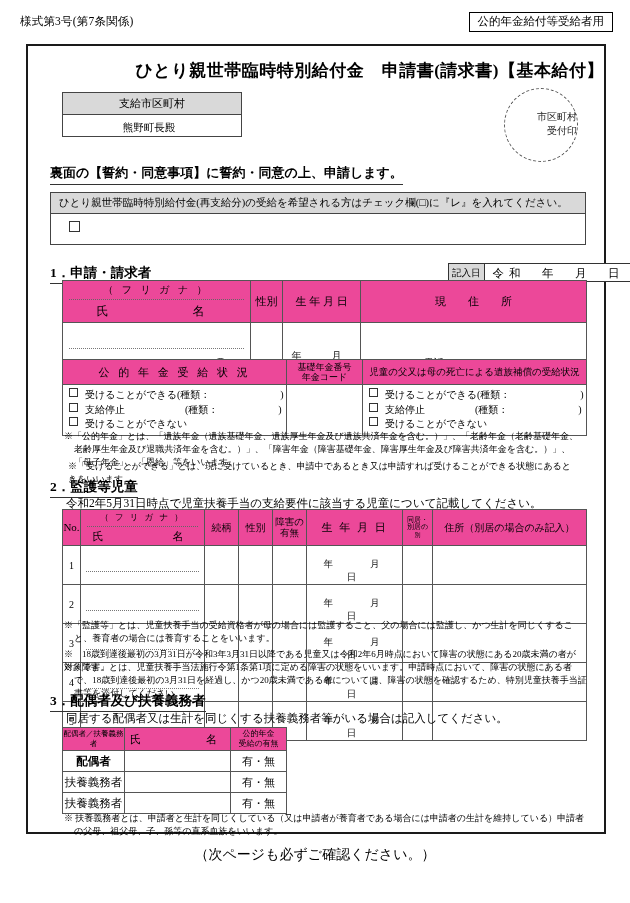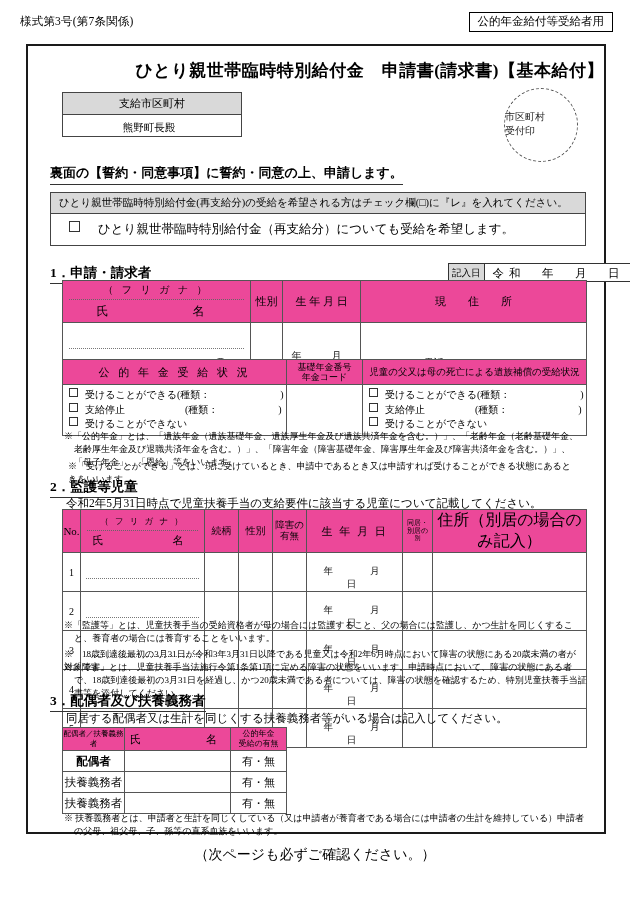--- a/index.html
+++ b/index.html
@@ -93,21 +93,21 @@
   
   .stamp {
     position: absolute;
     right: 26px;
     top: 42px;
     width: 74px;
     height: 74px;
     border: 1px dashed #555;
     border-radius: 50%;
     font-size: 10px;
-    text-align: left;
+    text-align: right;
     line-height: 1.35;
     padding-top: 21px;
     box-sizing: border-box;
     color: #222;
   }
 
   
   .pledge {
     position: absolute;
     left: 22px;
@@ -325,21 +325,21 @@
     <div class="stamp">
       <div>市区町村</div>
       <div>受付印</div>
     </div>
 
     <div class="pledge">裏面の【誓約・同意事項】に誓約・同意の上、申請します。</div>
 
     <div class="recheck">
       <div class="recheck-head">ひとり親世帯臨時特別給付金(再支給分)の受給を希望される方はチェック欄(□)に『レ』を入れてください。</div>
       <div class="recheck-body">
-        <span class="cb"></span><span>ひとり親世帯臨時特別給付金（再支給分）についても受給を希望します。</span>
+        <span class="cb"></span>
       </div>
     </div>
 
     <div class="sec-head" style="left:22px; top:218px;">1．申請・請求者</div>
 
     <div class="entry-date">
       <div class="lbl">記入日</div>
       <div class="val">令和　年　月　日</div>
     </div>
 
@@ -444,21 +444,21 @@
         <td class="hdr">
           <div class="vsmall" style="font-size:9.5px;">障害の</div>
           <div class="vsmall" style="font-size:9.5px;">有無</div>
         </td>
         <td class="hdr" style="font-size:11px; letter-spacing:2px;">生 年 月 日</td>
         <td class="hdr">
           <div style="font-size:7px; line-height:1.1;">同居・</div>
           <div style="font-size:7px; line-height:1.1;">別居の</div>
           <div style="font-size:6px; line-height:1.1;">別</div>
         </td>
-        <td class="hdr" style="font-size:16px;font-family:Liberation Serif, serif;">住所（別居の場合のみ記入）</td>
+        <td class="hdr" style="font-size:10px;font-family:Liberation Serif, serif;">住所（別居の場合のみ記入）</td>
       </tr>
 
       <tr>
         <td style="height:28px; font-size:10px;">1</td>
         <td>
               <div class="child-furi"></div>
             </td>
         <td></td>
         <td></td>
         <td></td>

